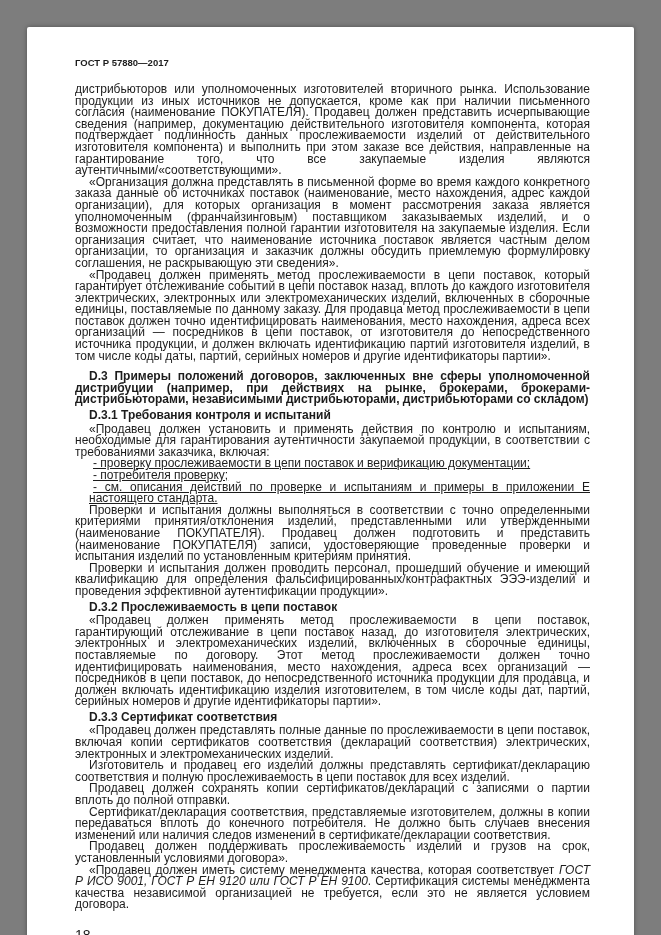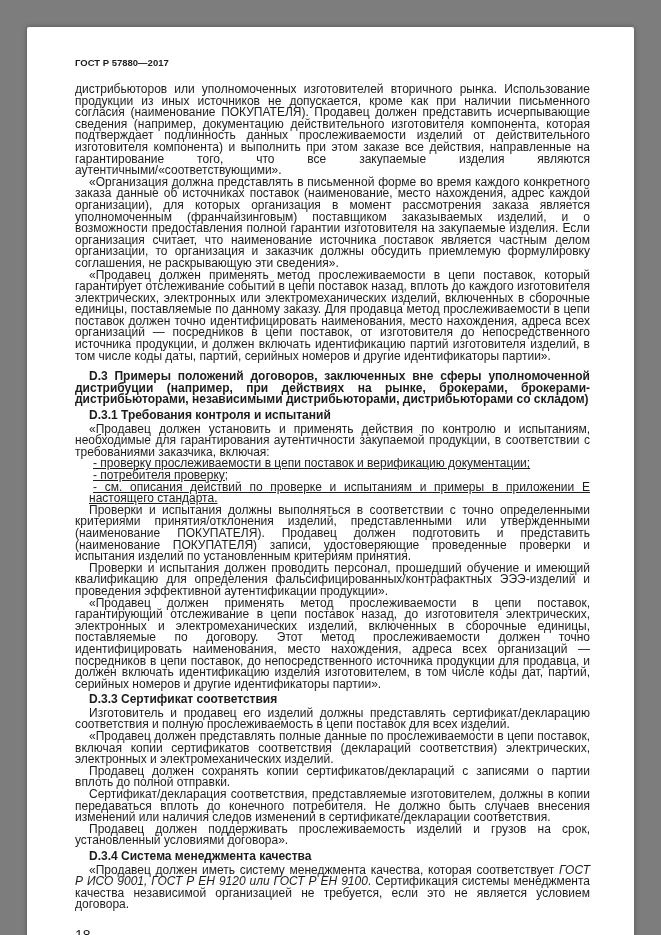--- a/index.html
+++ b/index.html
@@ -66,27 +66,27 @@
       <p class="para">«Организация должна представлять в письменной форме во время каждого конкретного заказа данные об источниках поставок (наименование, место нахождения, адрес каждой организации), для которых организация в момент рассмотрения заказа является уполномоченным (франчайзинговым) поставщиком заказываемых изделий, и о возможности предоставления полной гарантии изготовителя на закупаемые изделия. Если организация считает, что наименование источника поставок является частным делом организации, то организация и заказчик должны обсудить приемлемую формулировку соглашения, не раскрывающую эти сведения».</p>
       <p class="para">«Продавец должен применять метод прослеживаемости в цепи поставок, который гарантирует отслеживание событий в цепи поставок назад, вплоть до каждого изготовителя электрических, электронных или электромеханических изделий, включенных в сборочные единицы, поставляемые по данному заказу. Для продавца метод прослеживаемости в цепи поставок должен точно идентифицировать наименования, место нахождения, адреса всех организаций — посредников в цепи поставок, от изготовителя до непосредственного источника продукции, и должен включать идентификацию партий изготовителя изделий, в том числе коды даты, партий, серийных номеров и другие идентификаторы партии».</p>
       <p class="heading heading-major">D.3 Примеры положений договоров, заключенных вне сферы уполномоченной дистрибуции (например, при действиях на рынке, брокерами, брокерами-дистрибьюторами, независимыми дистрибьюторами, дистрибьюторами со складом)</p>
       <p class="heading">D.3.1 Требования контроля и испытаний</p>
       <p class="para">«Продавец должен установить и применять действия по контролю и испытаниям, необходимые для гарантирования аутентичности закупаемой продукции, в соответствии с требованиями заказчика, включая:</p>
       <p class="list-item">- проверку прослеживаемости в цепи поставок и верификацию документации;</p>
       <p class="list-item">- потребителя проверку;</p>
       <p class="list-item">- см. описания действий по проверке и испытаниям и примеры в приложении Е настоящего стандарта.</p>
       <p class="para">Проверки и испытания должны выполняться в соответствии с точно определенными критериями принятия/отклонения изделий, представленными или утвержденными (наименование ПОКУПАТЕЛЯ). Продавец должен подготовить и представить (наименование ПОКУПАТЕЛЯ) записи, удостоверяющие проведенные проверки и испытания изделий по установленным критериям принятия.</p>
       <p class="para">Проверки и испытания должен проводить персонал, прошедший обучение и имеющий квалификацию для определения фальсифицированных/контрафактных ЭЭЭ-изделий и проведения эффективной аутентификации продукции».</p>
+      <p class="heading">D.3.2 Прослеживаемость в цепи поставок</p>
       <p class="para">«Продавец должен применять метод прослеживаемости в цепи поставок, гарантирующий отслеживание в цепи поставок назад, до изготовителя электрических, электронных и электромеханических изделий, включенных в сборочные единицы, поставляемые по договору. Этот метод прослеживаемости должен точно идентифицировать наименования, место нахождения, адреса всех организаций — посредников в цепи поставок, до непосредственного источника продукции для продавца, и должен включать идентификацию изделия изготовителем, в том числе коды дат, партий, серийных номеров и другие идентификаторы партии».</p>
       <p class="heading">D.3.3 Сертификат соответствия</p>
+      <p class="para">«Продавец должен представлять полные данные по прослеживаемости в цепи поставок, включая копии сертификатов соответствия (деклараций соответствия) электрических, электронных и электромеханических изделий.</p>
       <p class="para">Изготовитель и продавец его изделий должны представлять сертификат/декларацию соответствия и полную прослеживаемость в цепи поставок для всех изделий.</p>
-      <p class="para">«Продавец должен представлять полные данные по прослеживаемости в цепи поставок, включая копии сертификатов соответствия (деклараций соответствия) электрических, электронных и электромеханических изделий.</p>
       <p class="para">Продавец должен сохранять копии сертификатов/деклараций с записями о партии вплоть до полной отправки.</p>
       <p class="para">Сертификат/декларация соответствия, представляемые изготовителем, должны в копии передаваться вплоть до конечного потребителя. Не должно быть случаев внесения изменений или наличия следов изменений в сертификате/декларации соответствия.</p>
       <p class="para">Продавец должен поддерживать прослеживаемость изделий и грузов на срок, установленный условиями договора».</p>
-      <p class="heading">D.3.4 Система менеджмента качества</p>
       <p class="para"><span>«Продавец должен иметь систему менеджмента качества, которая соответствует </span><span class="italic">ГОСТ Р ИСО 9001, ГОСТ Р ЕН 9120 или ГОСТ Р ЕН 9100</span><span>. Сертификация системы менеджмента качества независимой организацией не требуется, если это не является условием договора.</span></p>
     </div>
 
     <div class="page-number">18</div>
 
   </div>
 </div>
 
 </body></html>

